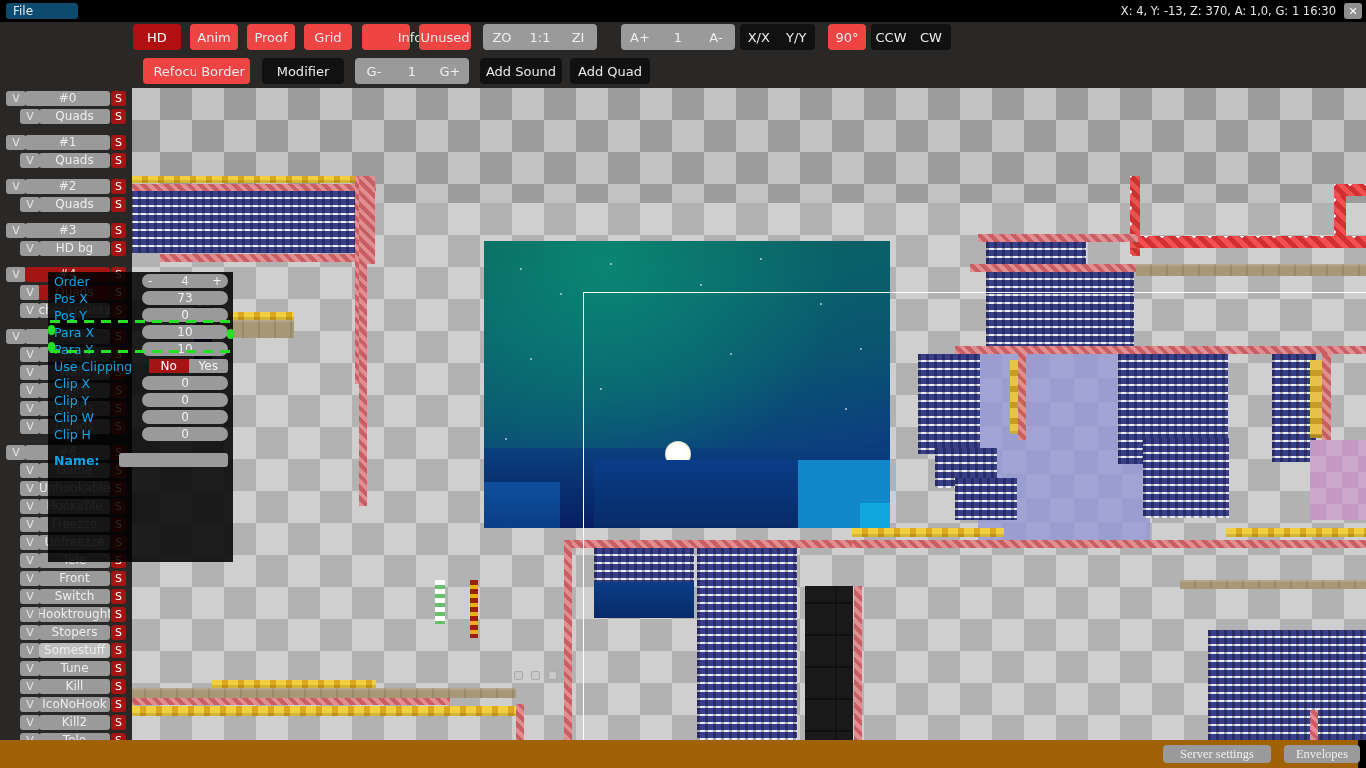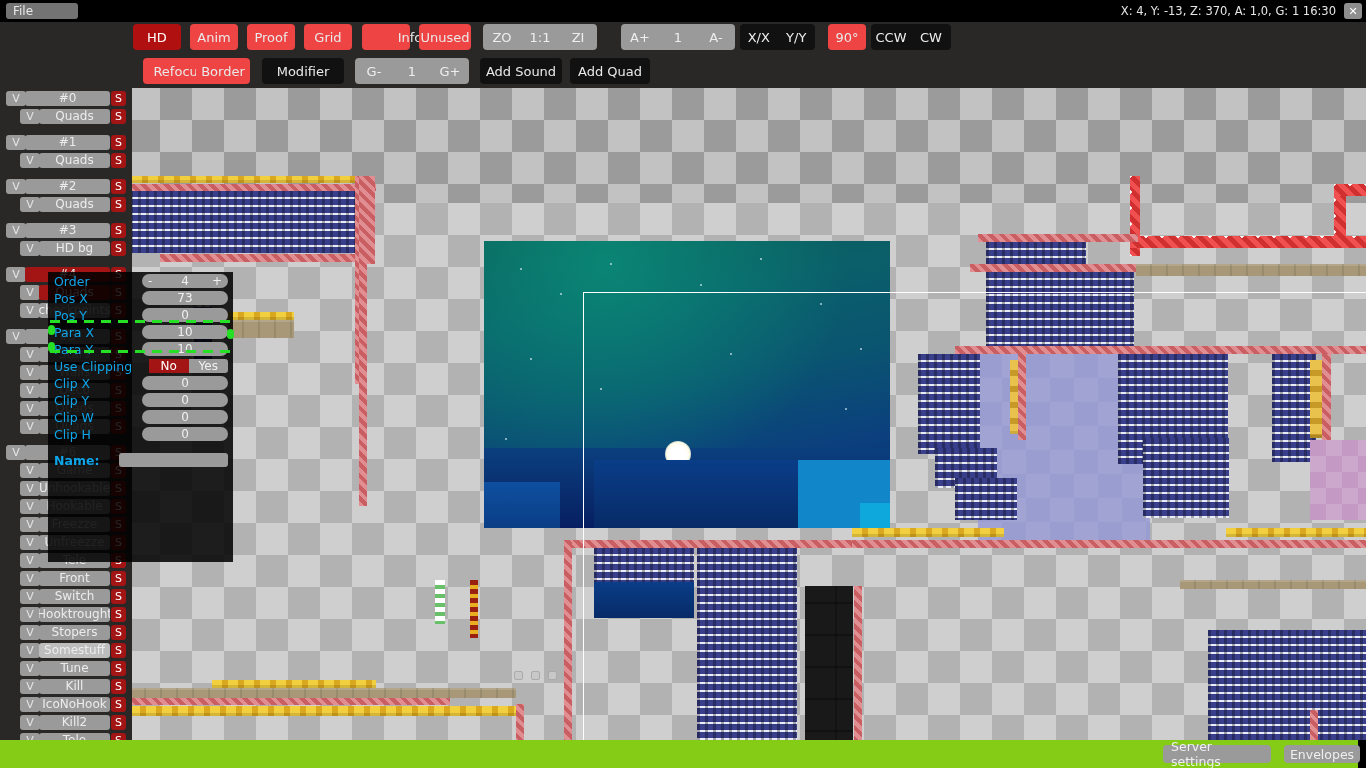--- a/index.html
+++ b/index.html
@@ -4,21 +4,21 @@
 <style>
   * { box-sizing: border-box; margin:0; padding:0; }
   html,body { width:1366px; height:768px; overflow:hidden; background:#000; }
   body { font-family:"DejaVu Sans", sans-serif; font-size:12px; color:#d8d8d8; }
 
   #app { position:relative; width:1366px; height:768px; }
 
   
   #titlebar { position:absolute; left:0; top:0; width:1366px; height:22px; background:#000; }
   #file-menu-btn { position:absolute; left:6px; top:3px; width:72px; height:16px;
-    background:#737373; border-radius:3px; color:#e8e8e8; font-size:12px;
+    background:#0c4a6e; border-radius:3px; color:#e8e8e8; font-size:12px;
     display:flex; align-items:center; padding-left:7px; }
   #title-text { position:absolute; left:0; top:2px; width:1366px; text-align:center;
     font-size:12.5px; color:#f0f0f0; }
   #status-coords { position:absolute; right:30px; top:4px; font-size:11.5px; color:#e6e6e6; white-space:nowrap;}
   #close-btn { position:absolute; right:4px; top:3px; width:18px; height:16px; background:#8e8e8e;
     border-radius:3px; color:#fff; font-size:11px; display:flex; align-items:center; justify-content:center;}
 
   
   #toolbar-bg { position:absolute; left:0; top:22px; width:1366px; height:66px;
     background:#2a2826; }
@@ -116,21 +116,21 @@
   .bluebox { background:#1769c8; }
   .deepblue { background:linear-gradient(180deg,#0e4fa0,#0a3e85); }
   .bluegrad { background:linear-gradient(180deg,#0a3d88,#072b67); }
   .vstripe { background: repeating-linear-gradient(to bottom, #fff 0 5px, #69c06a 5px 9px); }
   .rstripe { background: repeating-linear-gradient(to bottom, #9a2010 0 5px, #e8b020 5px 9px); }
 
   #selrect { position:absolute; border:1px solid #fff; }
   #vline { position:absolute; width:1px; background:#fff; }
 
   
-  #bottombar { position:absolute; left:0; top:740px; width:1358px; height:28px; background:#84cc16; }
+  #bottombar { position:absolute; left:0; top:740px; width:1358px; height:28px; background:#a16207;font-family:Liberation Serif, serif; }
   .bb-btn { position:absolute; height:18px; background:#9a9a9a; border-radius:4px;
     color:#efefef; font-size:12.5px; display:flex; align-items:center; justify-content:center; padding:0 8px;}
 
   
   #popup { position:absolute; left:48px; top:272px; width:185px; height:290px;
      background:rgba(0,0,0,0.86); }
   .prow { position:relative; height:16px; margin:1px 0; display:flex; align-items:center; }
   .plabel { width:94px; padding-left:6px; font-size:12.5px; color:#0ea5e9; }
   .pval { flex:1; margin-right:5px; height:14px; background:#9a9a9a; border-radius:7px;
      color:#f0f0f0; font-size:12px; display:flex; align-items:center; justify-content:center; position:relative;}

